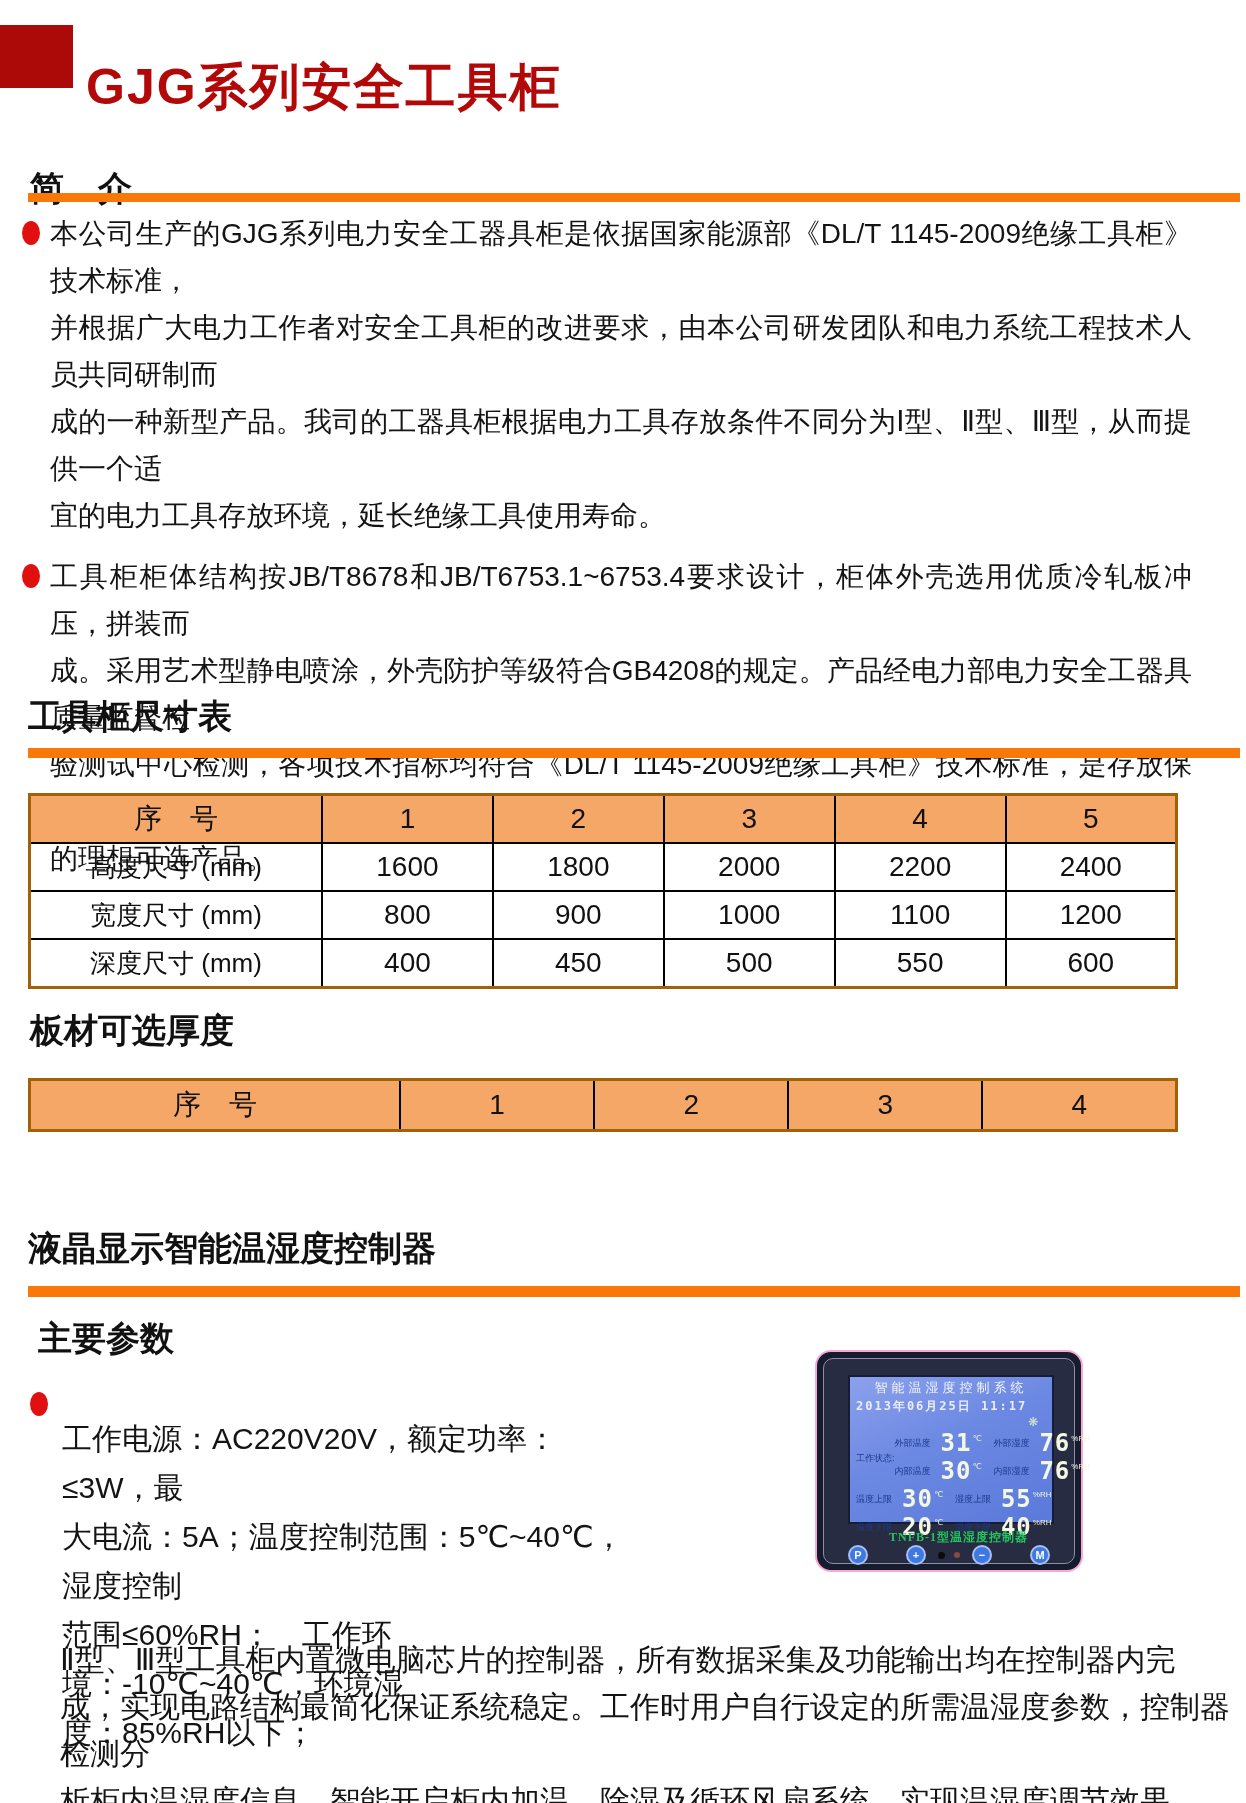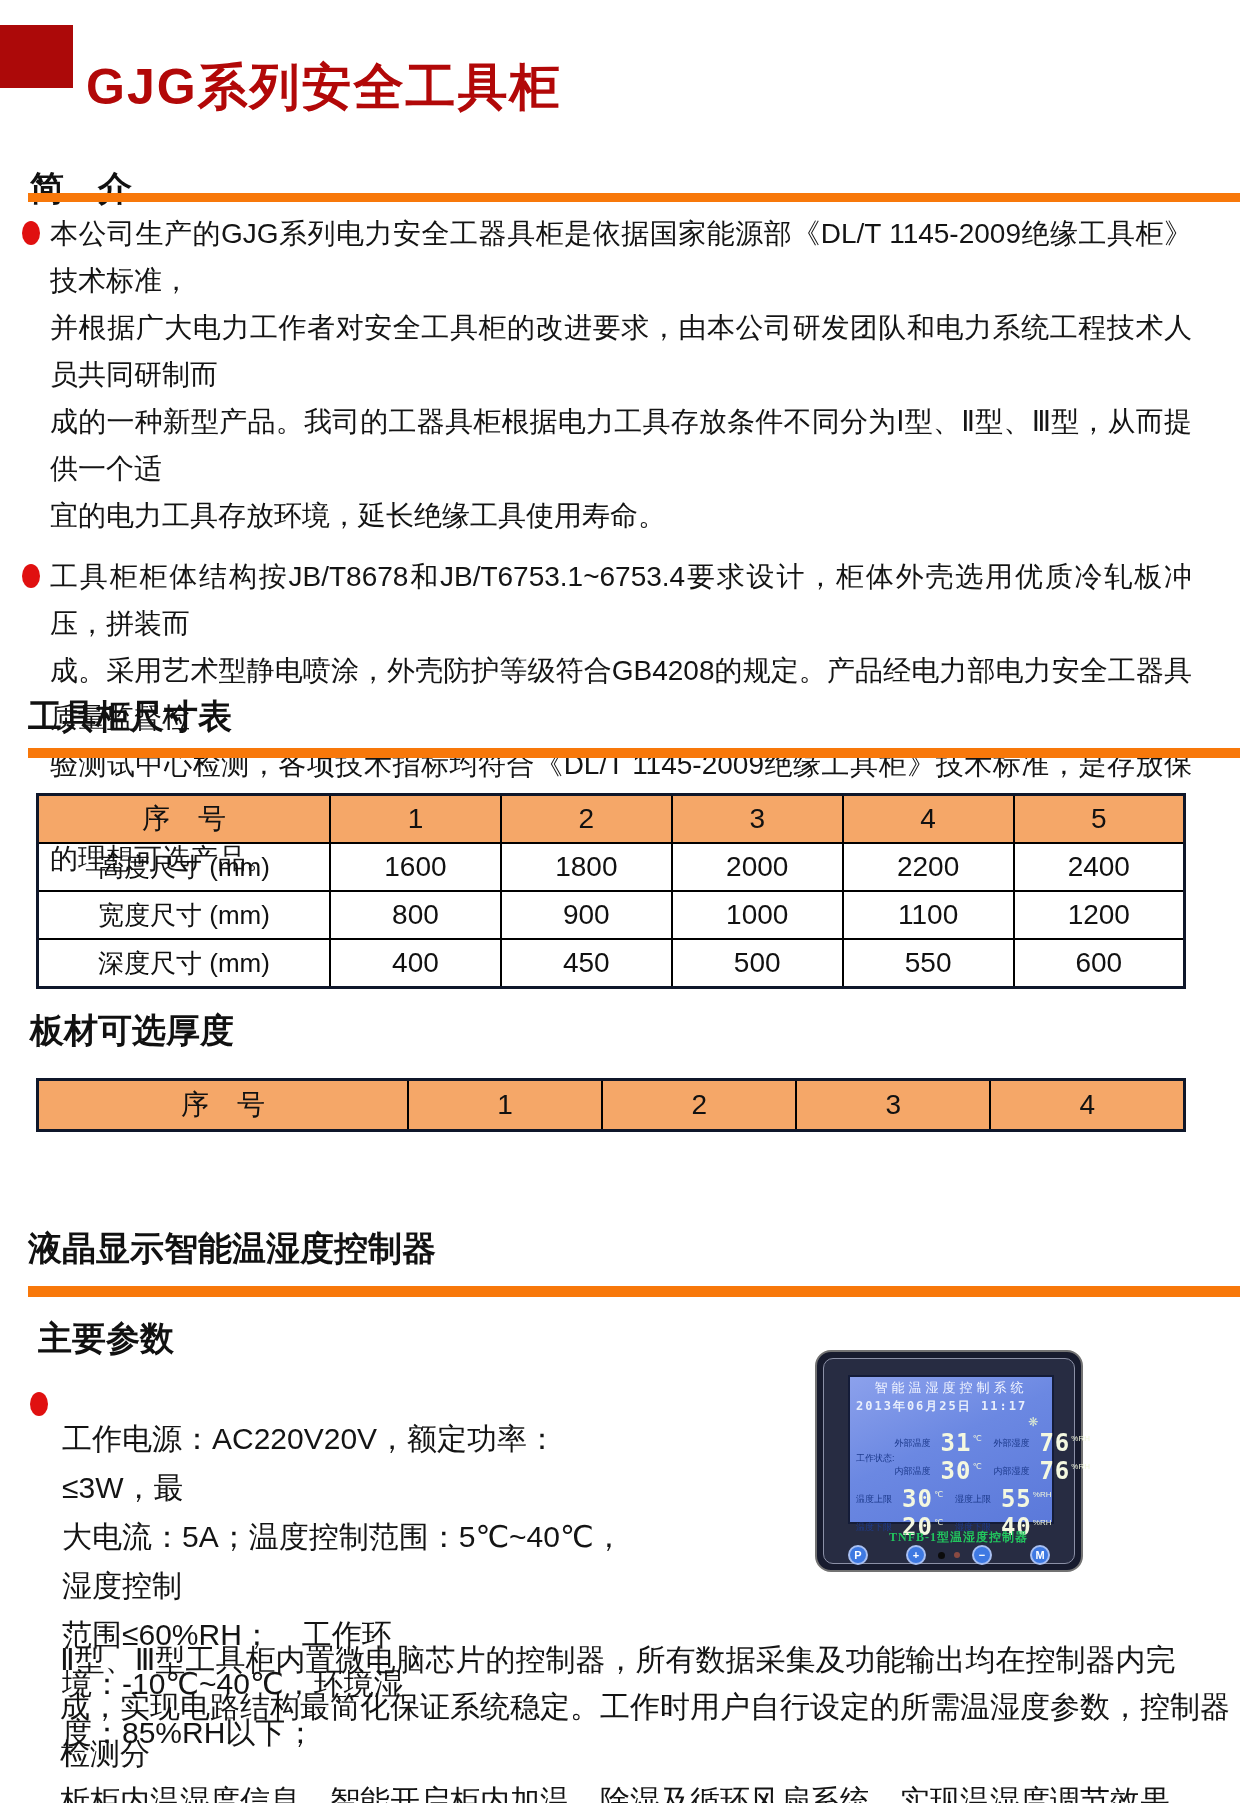--- a/index.html
+++ b/index.html
@@ -23,22 +23,22 @@
   #rule3{top:1286px;height:11px;}
   #params-head{left:38px;top:1316px;}
 
   
   #intro-list{position:absolute;left:22px;top:210px;width:1170px;}
   .bullet{display:flex;gap:10px;margin-bottom:14px;}
   .dot{flex:0 0 18px;width:18px;height:24px;border-radius:50%;background:#E01010;margin-top:11px;}
   .btext{font-size:28px;line-height:47px;color:#141414;white-space:pre-line;text-align:justify;}
 
   
-  table{border-collapse:collapse;position:absolute;left:36px;table-layout:fixed;
-        border:3px solid #0f172a;}
+  table{border-collapse:collapse;position:absolute;left:28px;table-layout:fixed;
+        border:3px solid #a16207;}
   td{border:2px solid #000;text-align:center;font-size:28px;color:#111;}
   tr.head td{background:#F5A768;height:50px;}
   #t1{top:793px;width:1150px;}
   #t1 td{height:44px;}
   #t1 .c0{width:288px;}
   #t2{top:1078px;width:1150px;}
   #t2 td{height:46px;}
   #t2 .c0{width:366px;}
   td.lbl{font-size:26px;}
 
@@ -47,21 +47,21 @@
               border-radius:50%;background:#E01010;}
   #params-text{position:absolute;left:62px;top:1366px;width:575px;font-size:30px;
                line-height:49px;color:#141414;white-space:pre-line;margin-top:48px;}
 
   
   #footer-text{position:absolute;left:60px;top:1636px;width:1170px;font-size:30px;
                line-height:47px;color:#141414;white-space:pre-line;text-align:justify;}
 
   
   .device{position:absolute;left:815px;top:1350px;width:268px;height:222px;
-          background:#171b2e;border-radius:16px;border:2px solid #737373;box-sizing:border-box;}
+          background:#171b2e;border-radius:16px;border:2px solid #f9a8d4;box-sizing:border-box;}
   .device .face{position:absolute;left:6px;top:6px;right:6px;bottom:6px;
           border:1px solid #8b90a6;border-radius:10px;background:#272c42;}
   .lcd{position:absolute;left:31px;top:23px;width:206px;height:149px;box-sizing:border-box;
        background:linear-gradient(155deg,#8ca1ec 0%,#6b88e2 45%,#5b79da 100%);
        border:2px solid #141c38;padding:2px 6px;}
   .lcd-title{font-size:13px;letter-spacing:4px;color:#f2f5ff;text-align:center;white-space:nowrap;}
   .lcd-date{font-family:"DejaVu Sans Mono","Liberation Mono",monospace;font-size:12px;
             font-weight:bold;color:#e9effc;letter-spacing:2px;margin-top:1px;white-space:nowrap;}
   .lcd-statusline{margin-top:1px;height:13px;}
   .lcd-status{font-size:9px;color:#1d3a8c;float:left;margin-top:36px;}

